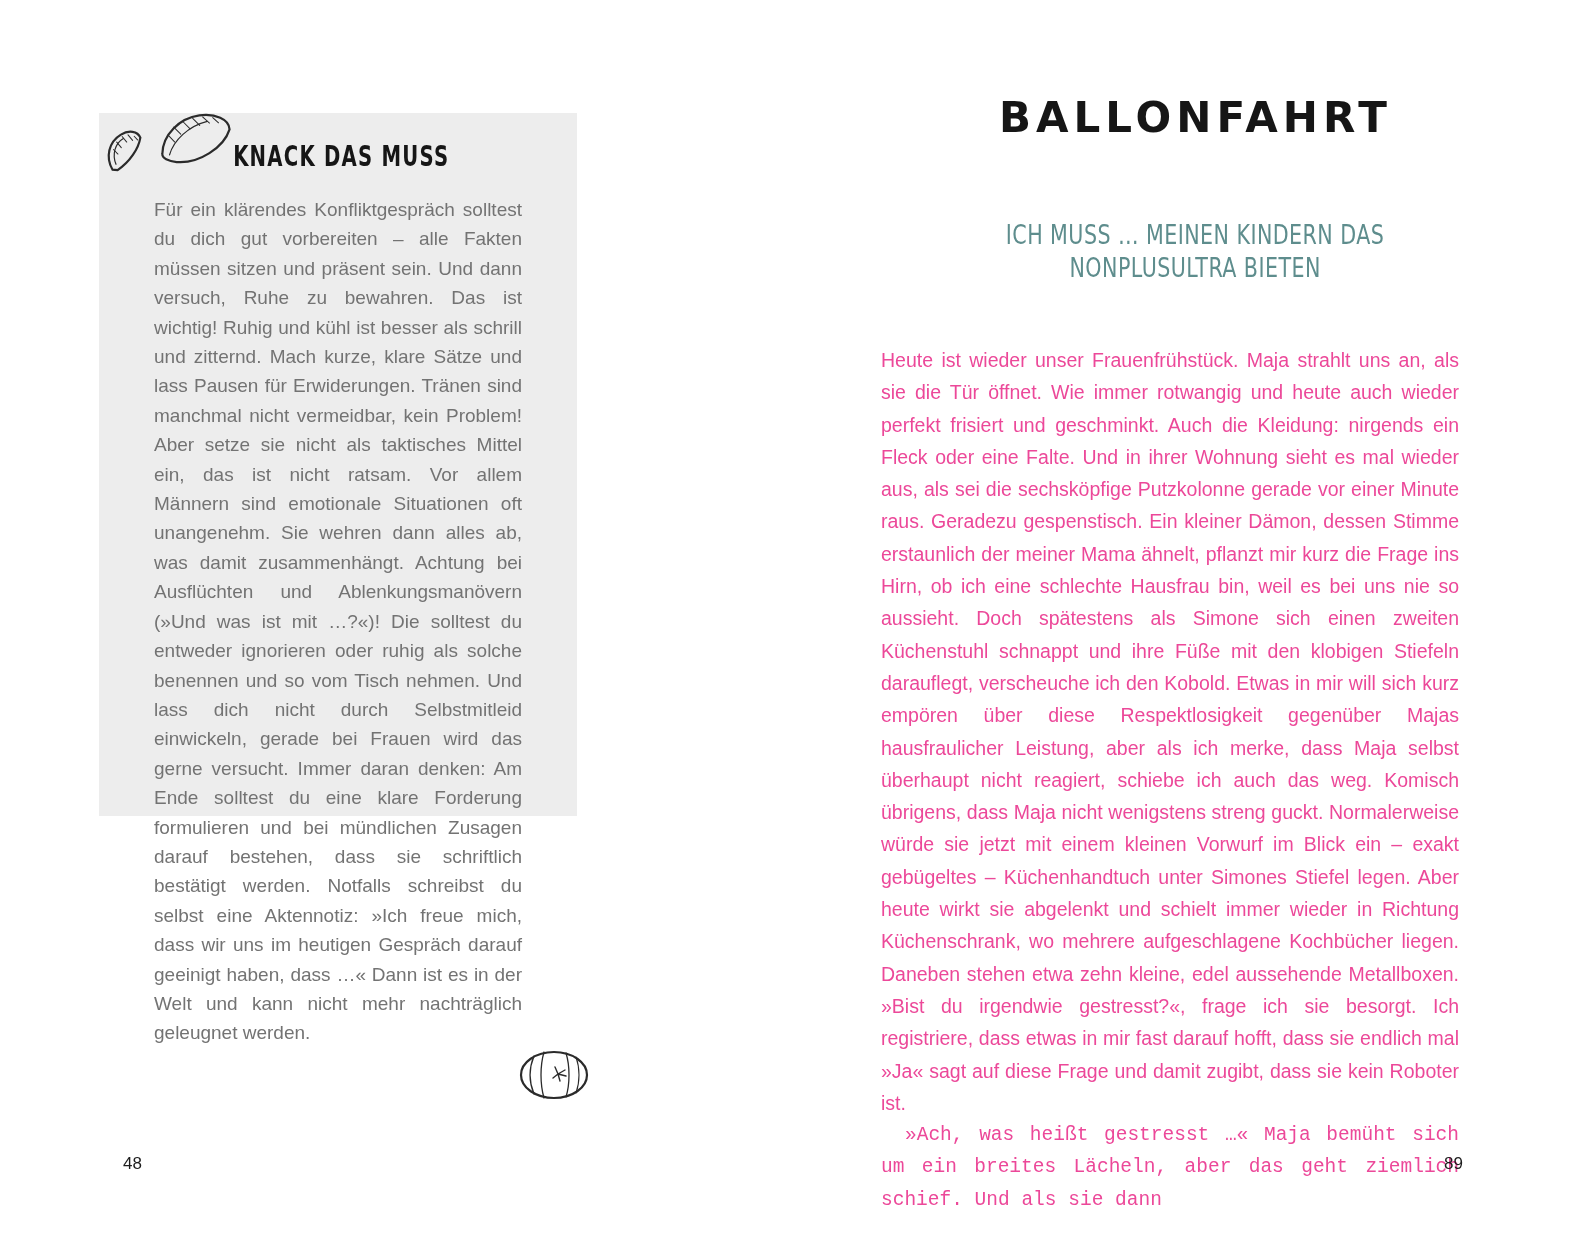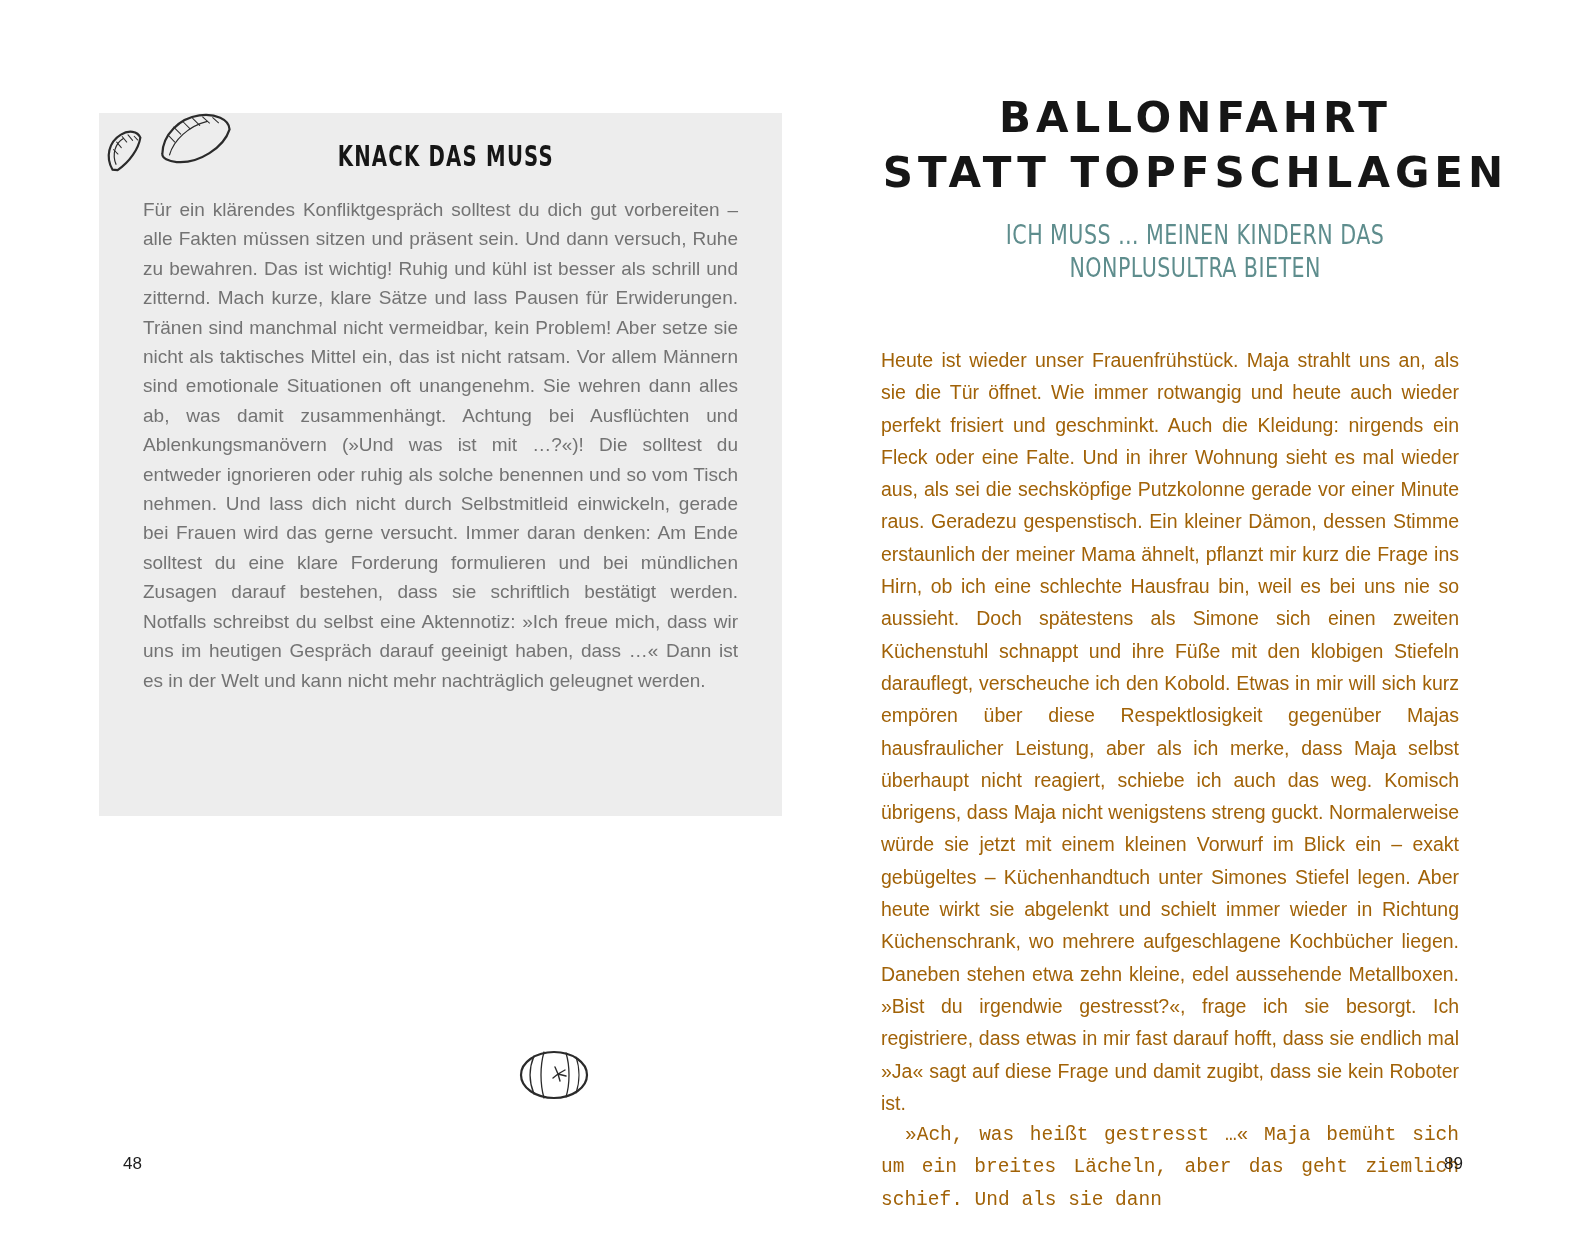--- a/index.html
+++ b/index.html
@@ -15,25 +15,25 @@
     font-family: "Liberation Sans", sans-serif;
     color: #1f1f1f;
     overflow: hidden;
   }
 
   
   .tip-box {
     position: absolute;
     left: 99px;
     top: 113px;
-    width: 683px;
+    width: 478px;
     height: 703px;
     background: #ededed;
     box-sizing: border-box;
-    padding: 0 44px;
+    padding: 0 55px;
   }
   .tip-box-title {
     margin-top: 30px;
     text-align: center;
     font-family: "DejaVu Sans", sans-serif;
     font-weight: 700;
     font-size: 24px;
     letter-spacing: 1.5px;
     color: #161616;
     transform: scaleX(0.82) scaleY(1.18);
@@ -100,21 +100,21 @@
   .right-body {
     position: absolute;
     left: 881px;
     top: 344px;
     width: 578px;
     font-size: 19.5px;
     line-height: 32.3px;
     text-align: justify;
     hyphens: auto;
     -webkit-hyphens: auto;
-    color: #a16207;
+    color: #ec4899;
   }
   .right-body p { margin: 0; }
   .right-body p + p { text-indent: 24px; font-family: Liberation Mono, monospace; }
 
   svg .ink { stroke: #2b2b2b; fill: none; stroke-linecap: round; }
 </style>
 </head>
 <body>
 
 <div class="spread">
@@ -147,21 +147,20 @@
       <path class="ink" d="M52 9 C 56 22, 56 40, 52 53" stroke-width="1.3"></path>
       <path class="ink" d="M62 13 C 66 24, 66 38, 62 49" stroke-width="1.1"></path>
       <path class="ink" d="M44 30 l7 -4 M44 30 l8 2 M44 30 l2 7 M44 30 l-3 -7 M44 30 l-5 4" stroke-width="1.4"></path>
     </svg>
   </span>
 
   <div class="page-number page-number-left">48</div>
 
   <div class="chapter-title">
     <div>BALLONFAHRT</div>
-    <div>STATT TOPFSCHLAGEN</div>
   </div>
 
   <div class="chapter-subtitle">
     <div><span class="squeeze">ICH MUSS … MEINEN KINDERN DAS</span></div>
     <div><span class="squeeze">NONPLUSULTRA BIETEN</span></div>
   </div>
 
   <div class="right-body" lang="de">
     <p>Heute ist wieder unser Frauenfrühstück. Maja strahlt uns an, als sie die Tür öffnet. Wie immer rotwangig und heute auch wieder perfekt frisiert und geschminkt. Auch die Kleidung: nirgends ein Fleck oder eine Falte. Und in ihrer Wohnung sieht es mal wieder aus, als sei die sechsköpfige Putzkolonne gerade vor einer Minute raus. Geradezu gespenstisch. Ein kleiner Dämon, dessen Stimme erstaunlich der meiner Mama ähnelt, pflanzt mir kurz die Frage ins Hirn, ob ich eine schlechte Hausfrau bin, weil es bei uns nie so aussieht. Doch spätestens als Simone sich einen zweiten Küchenstuhl schnappt und ihre Füße mit den klobigen Stiefeln darauflegt, verscheuche ich den Kobold. Etwas in mir will sich kurz empören über diese Respektlosigkeit gegenüber Majas hausfraulicher Leistung, aber als ich merke, dass Maja selbst überhaupt nicht reagiert, schiebe ich auch das weg. Komisch übrigens, dass Maja nicht wenigstens streng guckt. Normalerweise würde sie jetzt mit einem kleinen Vorwurf im Blick ein – exakt gebügeltes – Küchenhandtuch unter Simones Stiefel legen. Aber heute wirkt sie abgelenkt und schielt immer wieder in Richtung Küchenschrank, wo mehrere aufgeschlagene Kochbücher liegen. Daneben stehen etwa zehn kleine, edel aussehende Metallboxen. »Bist du irgendwie gestresst?«, frage ich sie besorgt. Ich registriere, dass etwas in mir fast darauf hofft, dass sie endlich mal »Ja« sagt auf diese Frage und damit zugibt, dass sie kein Roboter ist.</p>
     <p>»Ach, was heißt gestresst …« Maja bemüht sich um ein breites Lächeln, aber das geht ziemlich schief. Und als sie dann</p>

